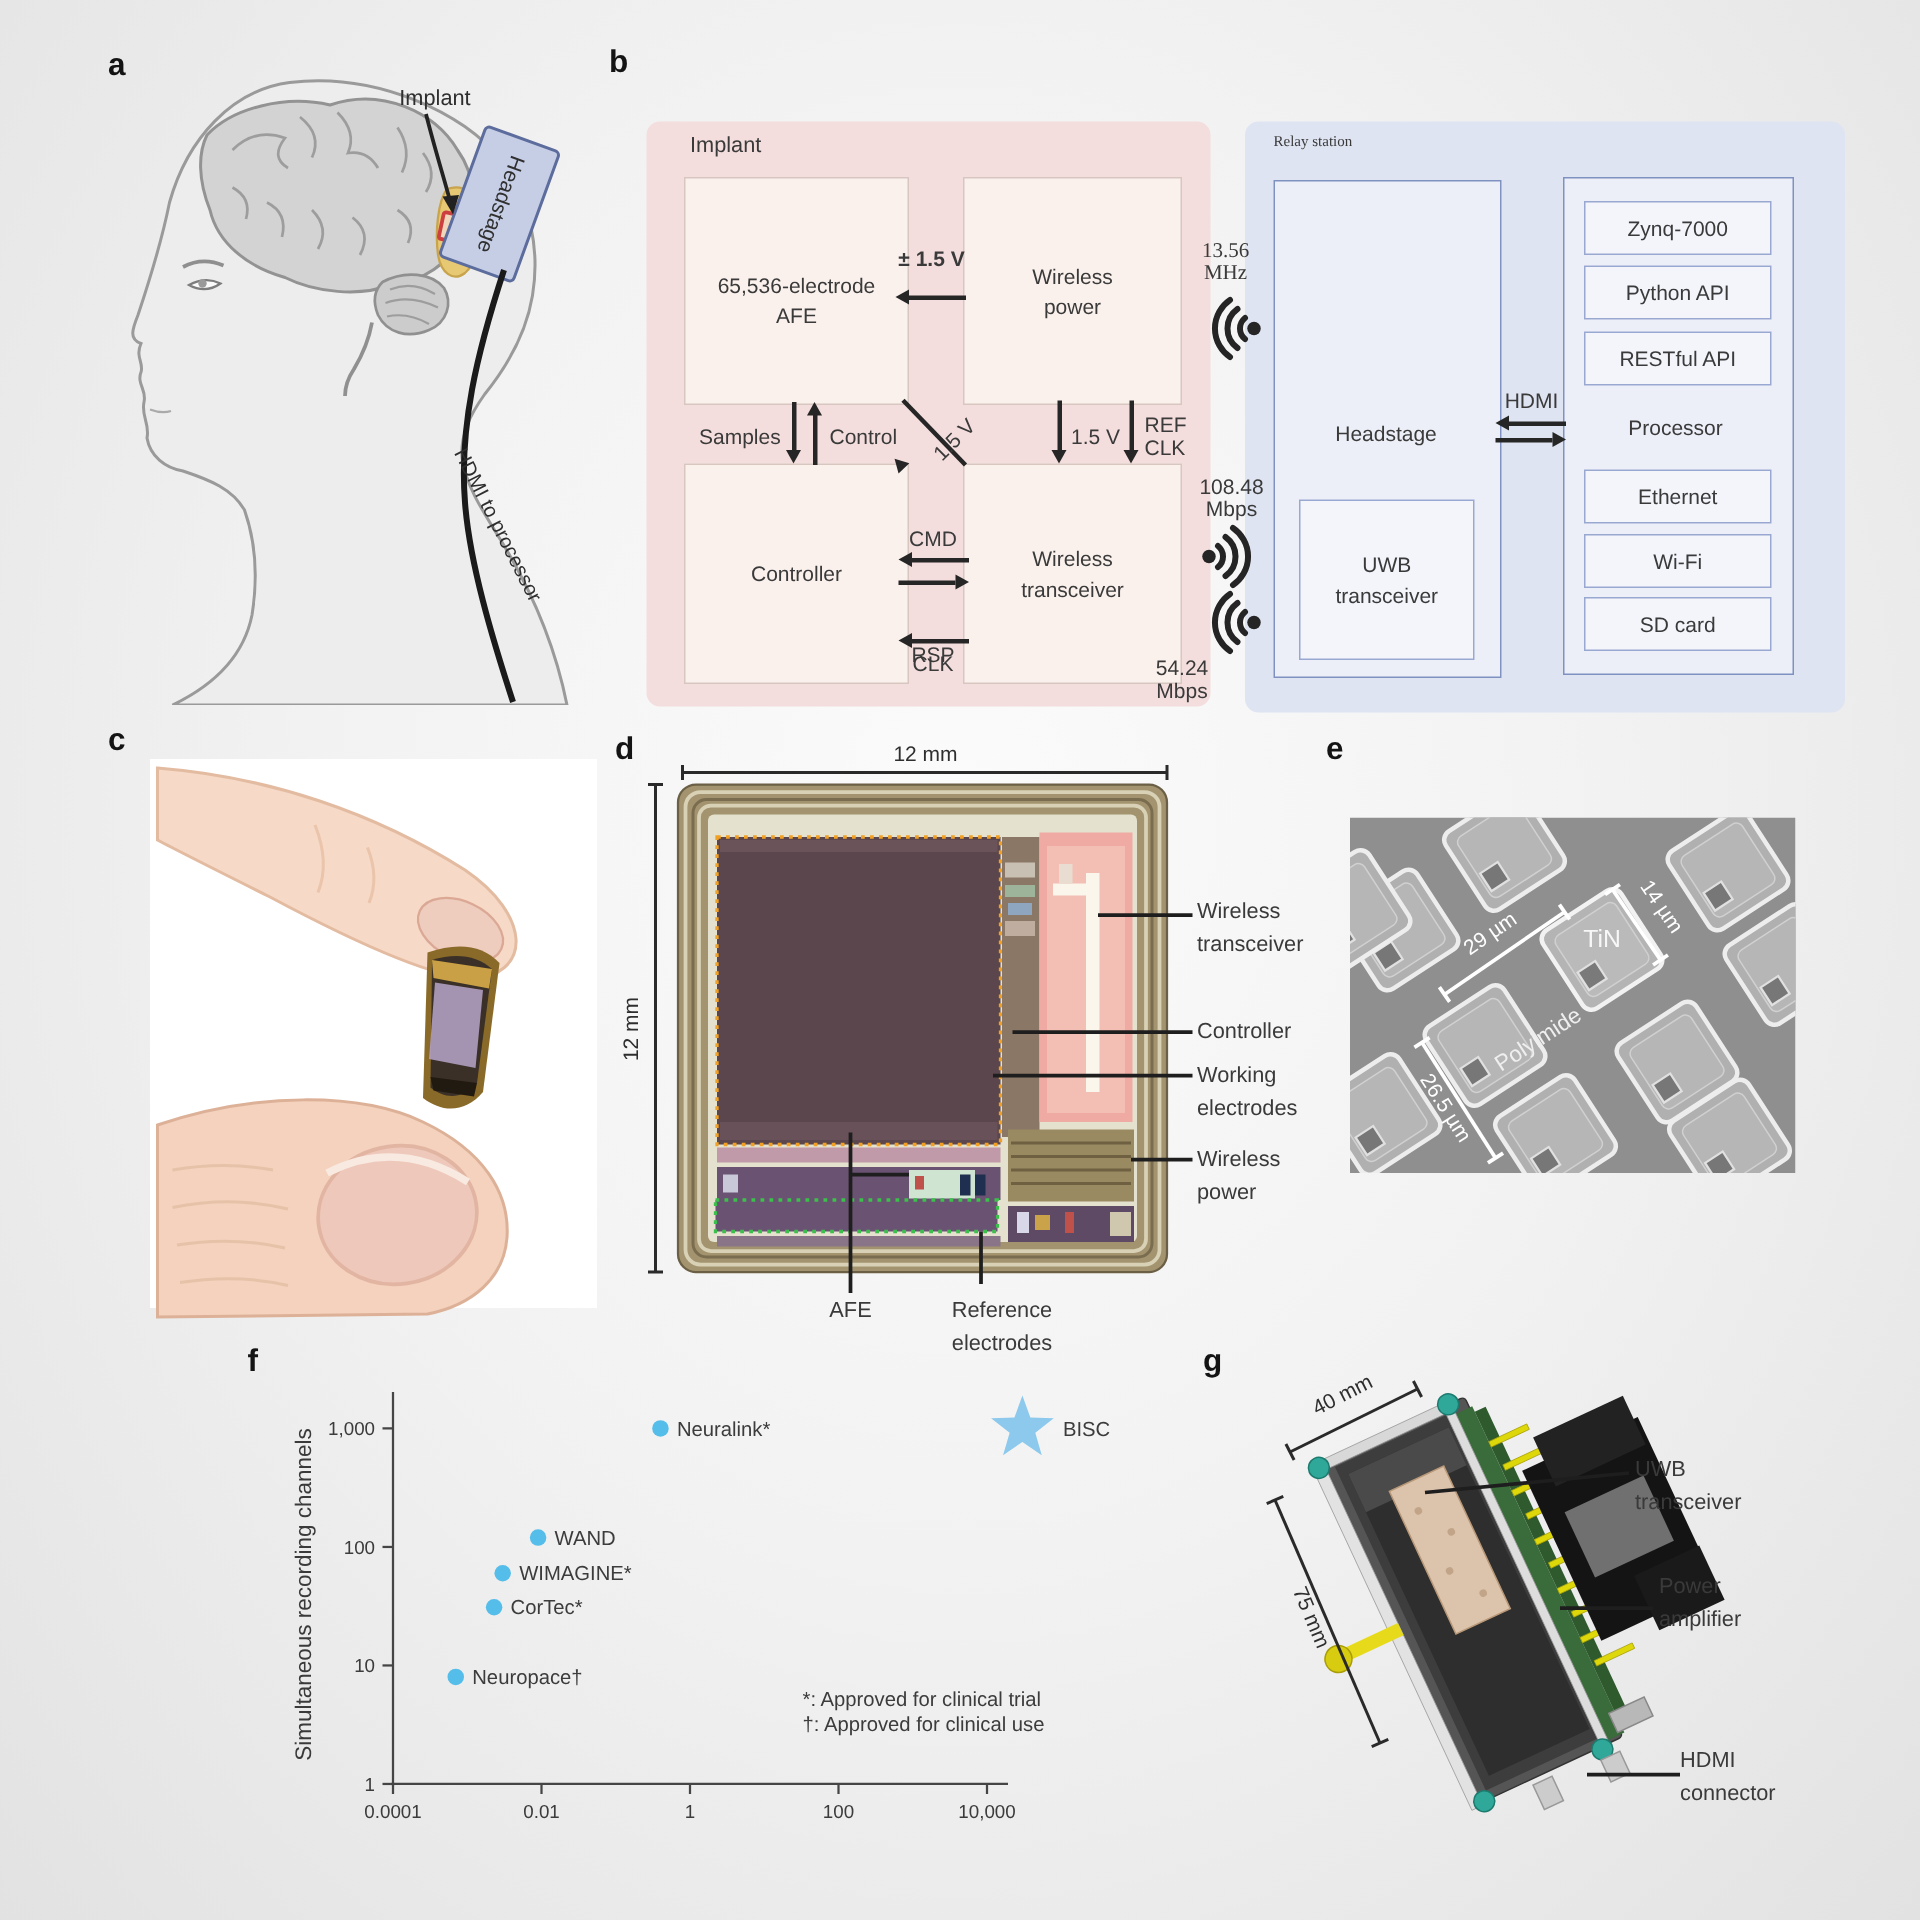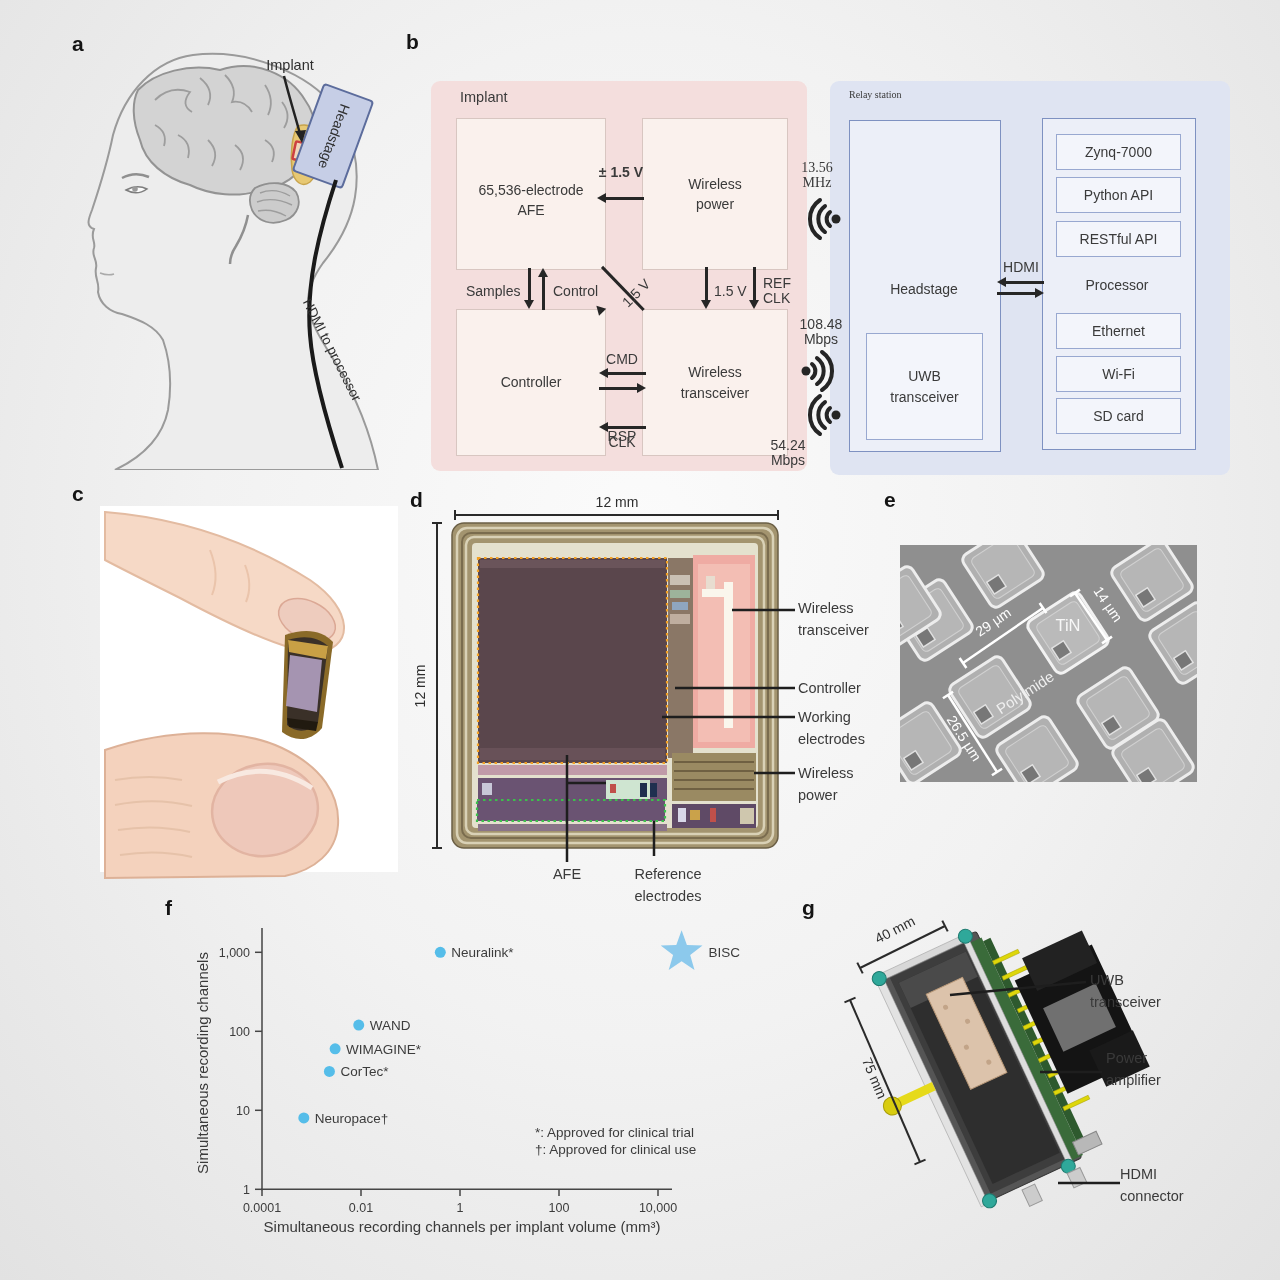--- a/index.html
+++ b/index.html
@@ -424,21 +424,20 @@
         <text x="186.11750210862328" y="158.6260512196922" class="fpt">WIMAGINE*</text>
         <circle cx="169.40552788287084" cy="176.48242618709247" r="5.5" fill="#55bde9"></circle>
         <text x="180.40552788287084" y="181.28242618709248" class="fpt">CorTec*</text>
         <circle cx="143.8323529807057" cy="222.95589102763648" r="5.5" fill="#55bde9"></circle>
         <text x="154.8323529807057" y="227.7558910276365" class="fpt">Neuropace†</text>
         <polygon points="521.6,35.3 526.9,50.0 542.5,50.5 530.2,60.1 534.5,75.1 521.6,66.3 508.7,75.1 513.1,60.1 500.7,50.5 516.3,50.0" fill="#8cc9ec"></polygon>
         <text x="548.6175021086233" y="62.10000000000001" class="fpt">BISC</text>
       </g>
   </svg>
   <div class="lbl" style="left:203px;top:1063px;font-size:15px;transform:translate(-50%,-50%) rotate(-90deg);">Simultaneous recording channels</div>
-  <div class="lbl ctr" style="left:462px;top:1218px;font-size:15px;">Simultaneous recording channels per implant volume (mm³)</div>
   <div class="note" style="left:535px;top:1125px;">*: Approved for clinical trial</div>
   <div class="note" style="left:535px;top:1142px;">†: Approved for clinical use</div>
 
   <svg class="abs" style="left:790px;top:890px;" width="470" height="390" viewBox="0 0 470 390">
     <g transform="translate(100,88) rotate(-25)">
       <rect x="-8" y="-6" width="106" height="250" rx="3" fill="#555555" stroke="#333333"></rect>
       <rect x="0" y="0" width="88" height="238" fill="#3d3d3d"></rect>
       <rect x="6" y="8" width="74" height="222" fill="#2e2e2e"></rect>
       <rect x="6" y="8" width="74" height="28" fill="#4a4a4a"></rect>
       <rect x="88" y="2" width="12" height="240" fill="#3a6b3a"></rect>

